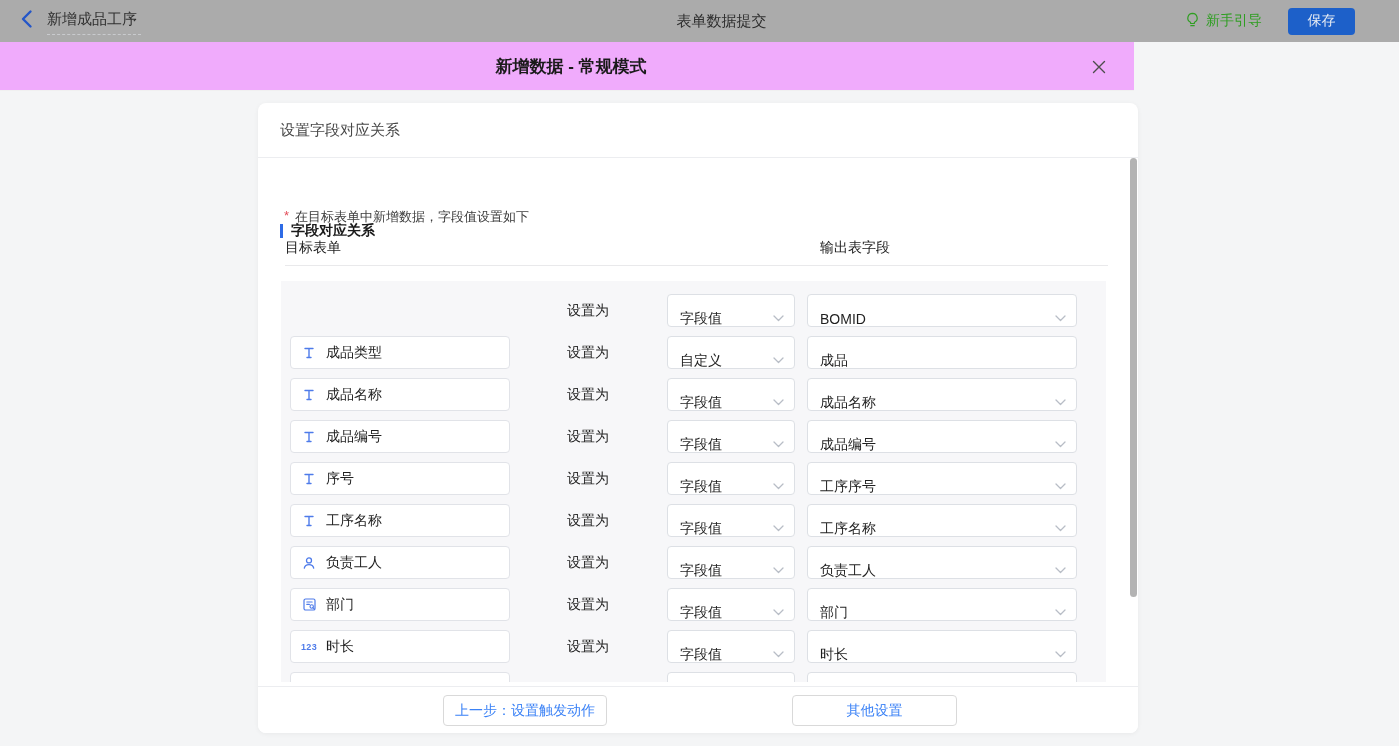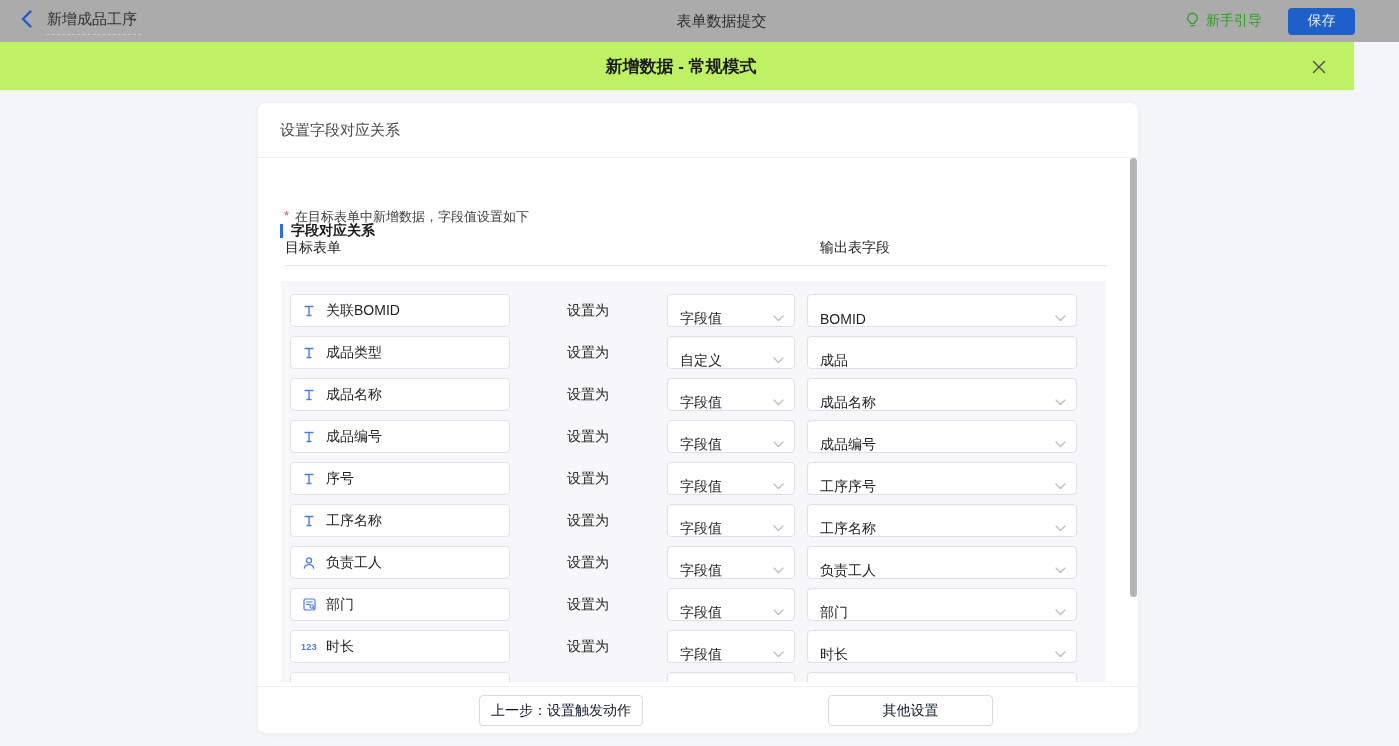--- a/index.html
+++ b/index.html
@@ -10,21 +10,21 @@
   .topbar { position:absolute; left:0; top:0; width:1399px; height:42px; background:#ababab; display:flex; align-items:center; }
   .topbar-left { display:flex; align-items:center; margin-left:20px; gap:13px; }
   .back-btn { width:14px; height:20px; display:flex; align-items:center; cursor:pointer; }
   .doc-title { font-size:15px; color:#303030; padding:2px 4px 5px 0; border-bottom:1px dashed #c9cbce; }
   .topbar-center { position:absolute; left:50%; transform:translateX(-50%); font-size:15px; color:#2e2e2e;margin-left:22px; }
   .topbar-right { position:absolute; right:44px; display:flex; align-items:center; gap:26px; }
   .guide { display:flex; align-items:center; gap:6px; color:#2f9e22; font-size:14px; cursor:pointer; }
   .save-btn { width:67px; height:27px; background:#1d60c9; color:#e9edf3; font-size:14px; border:none; border-radius:4px; display:flex; align-items:center; justify-content:center; cursor:pointer; }
 
   
-  .modal-header { position:absolute; left:0; top:42px; width:1354px; height:49px; background:#bef264; border-bottom:1px solid #f0f0f0; display:flex; align-items:center; justify-content:center;padding-left:8px; }
+  .modal-header { position:absolute; left:0; top:42px; width:1134px; height:49px; background:#f0abfc; border-bottom:1px solid #f0f0f0; display:flex; align-items:center; justify-content:center;padding-left:8px; }
   .modal-title { font-size:17px; font-weight:600; color:#1a1a1a; }
   .close-btn { position:absolute; right:26px; top:16px; width:18px; height:18px; display:flex; align-items:center; justify-content:center; cursor:pointer; }
 
   
   .content { position:absolute; left:0; top:91px; width:1399px; height:655px; background:#f4f5f6; }
 
   .card { position:absolute; left:258px; top:12px; width:880px; height:630px; background:#ffffff; border-radius:8px; box-shadow:0 1px 5px rgba(0,0,0,0.05); }
   .card-header { position:absolute; left:0; top:0; width:100%; height:55px; display:flex; align-items:center; padding-left:22px; font-size:15px; color:#474747; border-bottom:1px solid #ecedf0; }
 
   .section-title { position:absolute; left:22px; top:79px; display:flex; align-items:center; gap:8px;margin-top:40px; }
@@ -48,21 +48,21 @@
   .select-box { position:absolute; top:0; height:33px; background:#fff; border:1px solid #dde0e5; border-radius:4px; display:flex; align-items:center; padding:16px 10px 0 12px; font-size:14px; color:#1f1f1f; cursor:pointer; }
   .mode-select { left:386px; width:128px; }
   .value-box { left:526px; width:270px; }
   .select-box .label-text { flex:1 1 auto; white-space:nowrap; overflow:hidden; }
   .chevron { flex-shrink:0; display:flex; align-items:center; margin-left:6px; }
 
   .scrollbar-thumb { position:absolute; left:872px; top:55px; width:7px; height:439px; background:#b3b3b3; border-radius:4px; cursor:pointer; }
 
   .card-footer { position:absolute; left:0; bottom:0; width:100%; height:47px; border-top:1px solid #ecedf0; background:#fff; border-radius:0 0 8px 8px; }
   .btn { position:absolute; top:8px; height:31px; border-radius:4px; font-size:14px; display:flex; align-items:center; justify-content:center; cursor:pointer; font-family:inherit; }
-  .btn-outline { background:#fff; border:1px solid #d9d9d9; color:#0f172a;margin-left:36px; }
+  .btn-outline { background:#fff; border:1px solid #d9d9d9; color:#3b82f6; }
   .btn-prev { left:185px; width:164px; }
   .btn-done { left:359px; width:165px; background:#1677ff; border:none; color:#ffffff; }
   .btn-other { left:534px; width:165px; }
 </style>
 </head>
 <body>
 
 <div class="topbar">
   <div class="topbar-left">
     <span class="back-btn">
@@ -112,28 +112,20 @@
       <span class="req-star">*</span>
       <span>在目标表单中新增数据，字段值设置如下</span>
     </div>
 
     <span class="col-header col-left">目标表单</span>
     <span class="col-header col-right">输出表字段</span>
     <div class="col-underline"></div>
 
     <div class="rows-panel">
         <div class="map-row" style="top: 13px;">
-    <div class="field-box">
-      <span class="field-icon">
-              <svg width="14" height="14" viewBox="0 0 14 14">
-                <path d="M3 2.5h8M7 2.5v9M5 11.5h4" fill="none" stroke="#4E7BEA" stroke-width="1.4" stroke-linecap="round"></path>
-              </svg>
-            </span>
-      <span class="field-label">关联BOMID</span>
-    </div>
     <span class="set-as">设置为</span>
     <div class="select-box mode-select">
       <span class="label-text mode-value">字段值</span>
       <span class="chevron">
         <svg width="11" height="7" viewBox="0 0 11 7">
                 <path d="M1 1l4.5 4.5L10 1" fill="none" stroke="#b8bdc6" stroke-width="1.3" stroke-linecap="round" stroke-linejoin="round"></path>
               </svg>
       </span>
     </div>
     <div class="select-box value-box">

